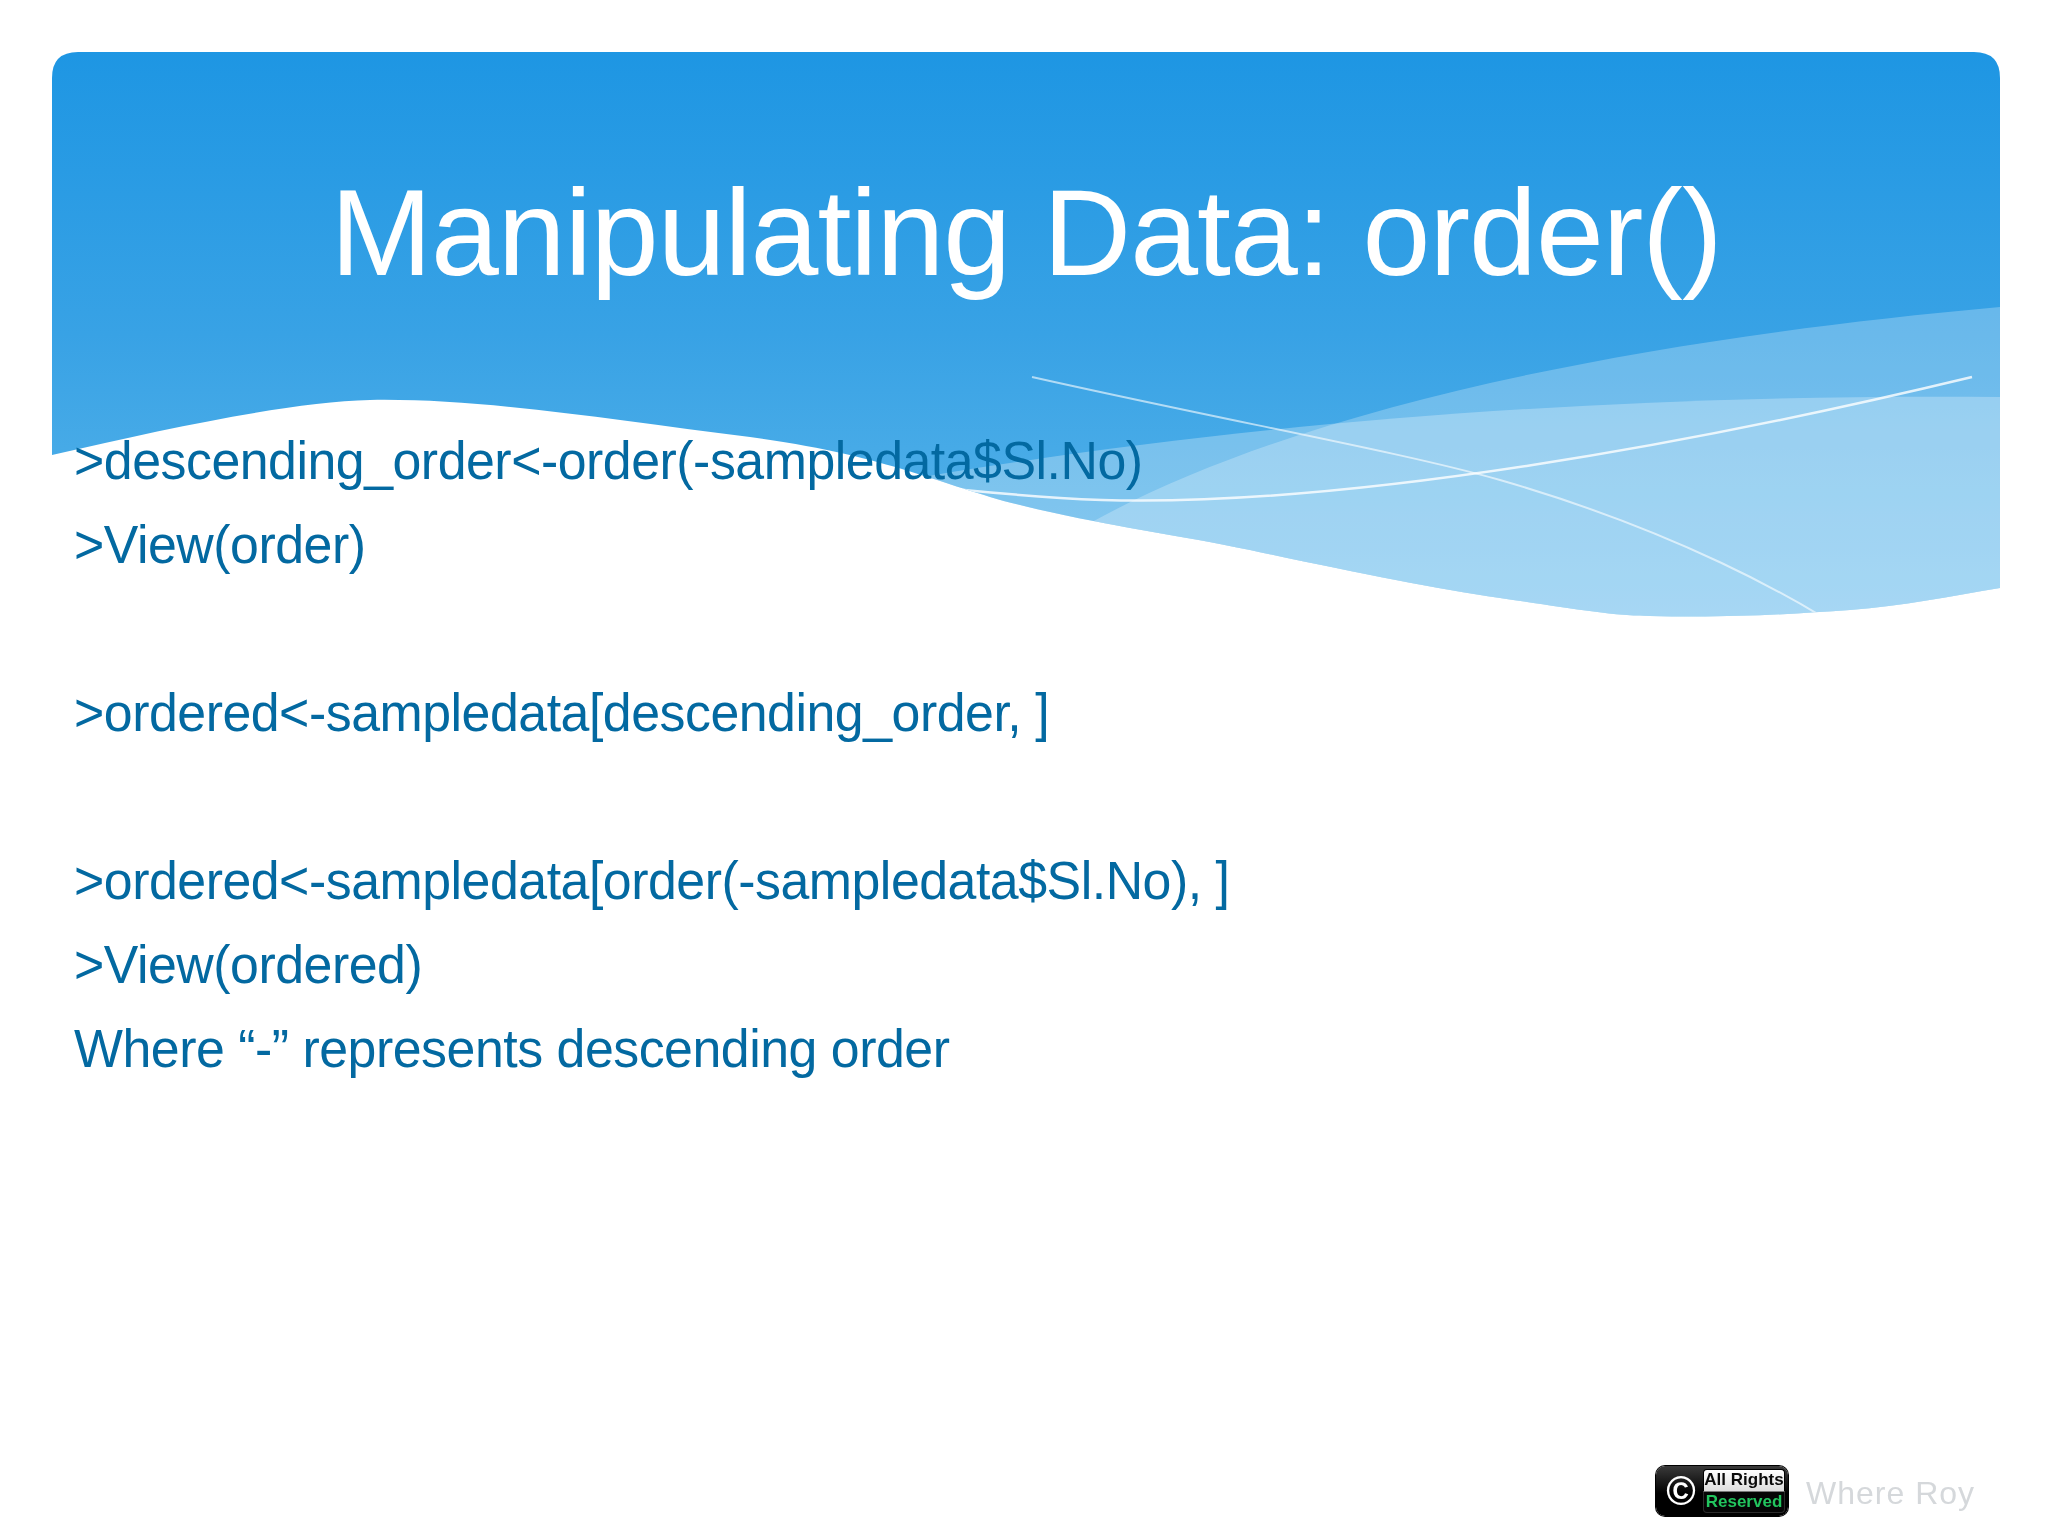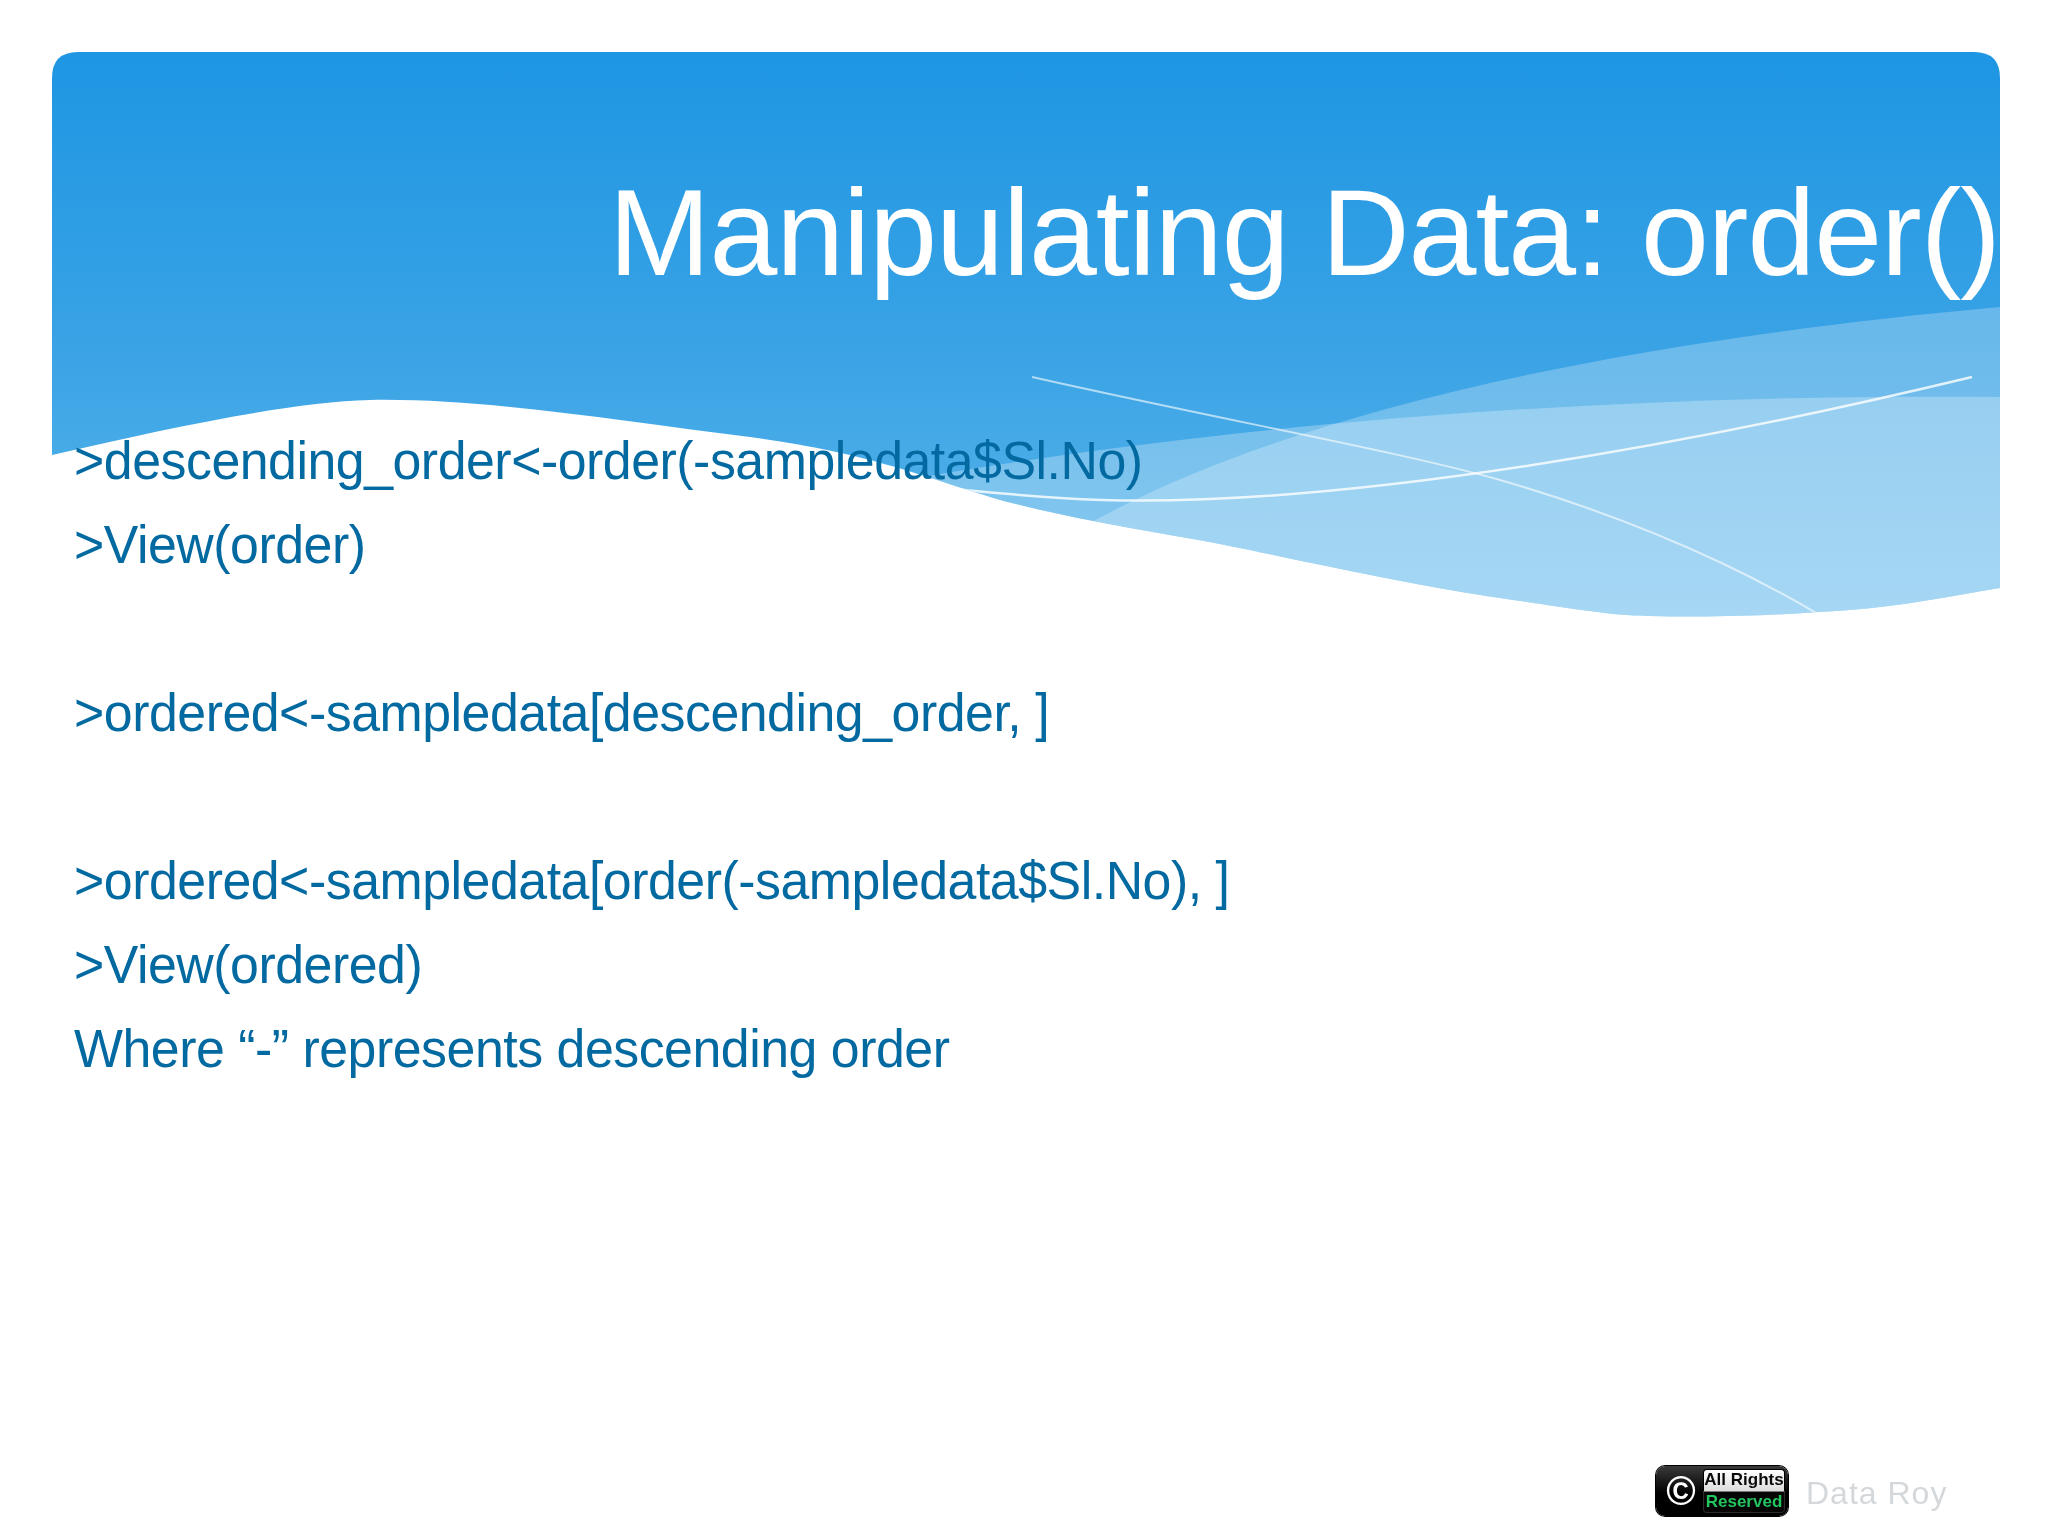--- a/index.html
+++ b/index.html
@@ -5,21 +5,21 @@
   * { margin:0; padding:0; box-sizing:border-box; }
   html,body { width:2048px; height:1536px; background:#ffffff; overflow:hidden;
               font-family:"Liberation Sans", sans-serif; }
   #canvas { position:relative; width:2048px; height:1536px; background:#ffffff; }
 
   
   #header-svg { position:absolute; left:52px; top:52px; width:1948px; height:600px; }
 
   #slide-title {
     position:absolute; left:52px; top:148px; width:1948px; height:170px;
-    text-align:right; color:#ffffff; font-size:122px; font-weight:400;
+    text-align:center; color:#ffffff; font-size:122px; font-weight:400;
     line-height:170px; letter-spacing:-1px; white-space:nowrap;
   }
 
   
   #body-text { position:absolute; left:74px; top:418px; width:1940px; }
   .ln { height:84px; line-height:84px; font-size:54px; color:#0369a1;
         white-space:nowrap; letter-spacing:-0.5px; }
   .ln > span { display:inline-block; transform-origin:0 60%; transform:scaleX(0.96); }
   .ln.b { font-weight:700; color:#16408a; }
   .ln.b > span { transform:scaleX(0.88); }
@@ -116,15 +116,15 @@
   </div>
 
   <div id="badge">
     <div id="badge-left">©</div>
     <div id="badge-right">
       <div id="badge-top">All Rights</div>
       <div id="badge-bottom">Reserved</div>
     </div>
   </div>
 
-  <div id="author">Data Roy</div>
+  <div id="author">Where Roy</div>
 
 </div>
 
 </body></html>

